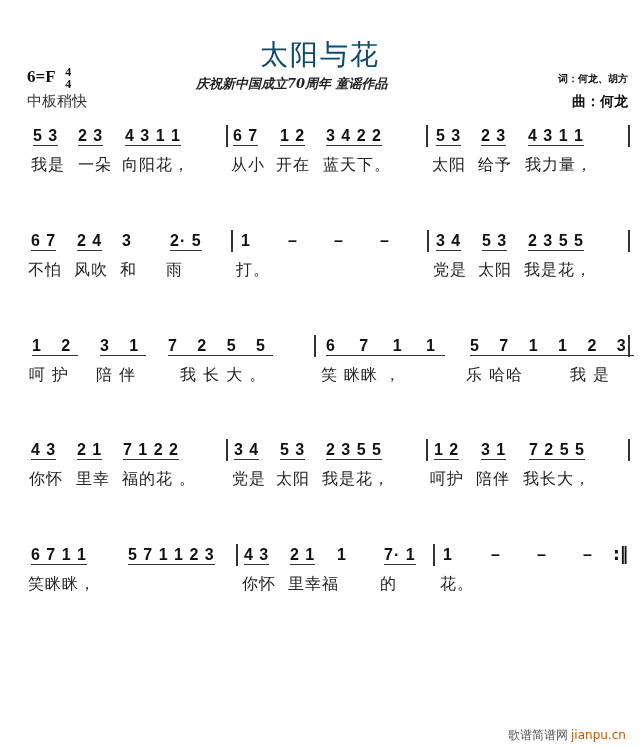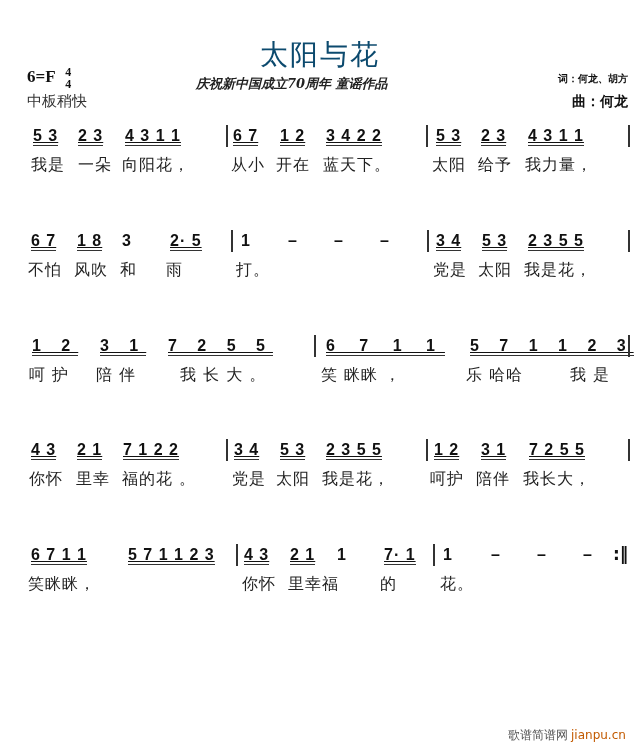--- a/index.html
+++ b/index.html
@@ -7,21 +7,21 @@
   .title{position:absolute;left:0;width:640px;top:36px;text-align:center;font-family:"DejaVu Serif","Liberation Serif",serif;font-size:28px;letter-spacing:2px;color:#0c4a6e;}
   .key{position:absolute;left:27px;top:66px;font-family:"Liberation Serif",serif;font-size:17px;font-weight:bold;}
   .key .sig{display:inline-block;vertical-align:middle;text-align:center;font-size:12px;line-height:12px;margin-left:6px;font-weight:bold;}
   .tempo{position:absolute;left:27px;top:92px;font-size:15px;color:#333;font-family:"DejaVu Serif",serif;}
   .subtitle{position:absolute;left:196px;top:75px;font-size:13px;font-style:italic;font-weight:bold;color:#222;font-family:"DejaVu Serif",serif;}
   .lyricist{position:absolute;right:12px;top:72px;font-size:10px;font-weight:bold;font-family:"DejaVu Serif",serif;}
   .composer{position:absolute;right:12px;top:93px;font-size:14px;font-weight:bold;font-family:"DejaVu Serif",serif;}
   .row{position:absolute;left:0;width:640px;}
   .notes{position:absolute;left:0;top:0;height:26px;width:640px;}
   .seg{position:absolute;top:0;font-family:"Liberation Sans",sans-serif;font-weight:bold;font-size:16px;white-space:pre;letter-spacing:1px;}
-  .seg.u{border-bottom:1.5px solid #333;text-decoration:underline;}
+  .seg.u{border-bottom:1.5px solid #333;}
   .bar{position:absolute;top:-2px;width:1.5px;height:22px;background:#333;}
   .endbar{position:absolute;top:-2px;height:22px;font-weight:bold;font-size:17px;}
   .lyr{position:absolute;left:0;top:28px;height:24px;width:640px;}
   .ly{position:absolute;top:0;font-family:"DejaVu Serif","Liberation Serif",serif;font-size:16px;letter-spacing:1px;color:#222;white-space:pre;}
   .watermark{position:absolute;left:508px;top:727px;font-size:12px;color:#555;}
   .watermark .url{color:#c25a00;margin-left:3px;}
 </style>
 </head>
 <body>
 
@@ -62,21 +62,21 @@
     <span class="ly" style="left:323px">蓝天下。</span>
     <span class="ly" style="left:432px">太阳</span>
     <span class="ly" style="left:478px">给予</span>
     <span class="ly" style="left:525px">我力量，</span>
   </div>
 </div>
 
 <div class="row" style="top:232px">
   <div class="notes">
     <span class="seg u" style="left:31px">6 7</span>
-    <span class="seg u" style="left:77px">1 8</span>
+    <span class="seg u" style="left:77px">2 4</span>
     <span class="seg" style="left:122px">3</span>
     <span class="seg u" style="left:170px">2· 5</span>
     <div class="bar" style="left:231px"></div>
     <span class="seg" style="left:241px">1</span>
     <span class="seg" style="left:288px">–</span>
     <span class="seg" style="left:334px">–</span>
     <span class="seg" style="left:380px">–</span>
     <div class="bar" style="left:427px"></div>
     <span class="seg u" style="left:436px">3 4</span>
     <span class="seg u" style="left:482px">5 3</span>

